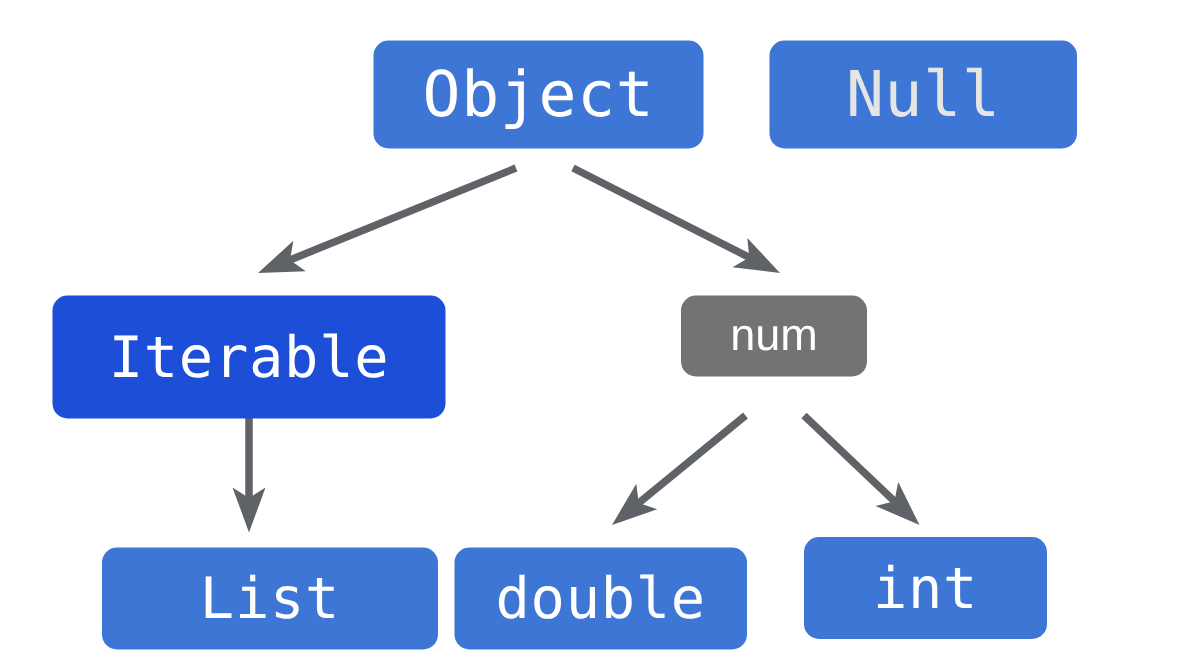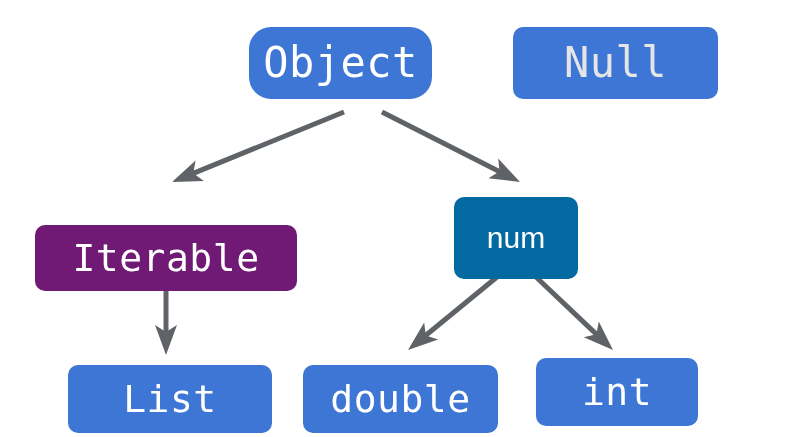--- a/index.html
+++ b/index.html
@@ -79,33 +79,33 @@
         <line x1="497" y1="277" x2="424.70074398975447" y2="336.3016369522239" stroke="#5f6368" stroke-width="5" stroke-linecap="butt"></line>
         <polygon points="408.0,350.0 424.2,322.5 425.8,335.4 438.2,339.5" fill="#5f6368"></polygon>
       </g>
       <g>
         <line x1="536" y1="277" x2="597.3247724441721" y2="335.13906997953984" stroke="#5f6368" stroke-width="5" stroke-linecap="butt"></line>
         <polygon points="613.0,350.0 583.7,337.3 596.3,334.2 598.8,321.4" fill="#5f6368"></polygon>
       </g>
     </svg>
 
   <div id="nodes-layer">
-      <div class="node mono" style="left: 249px; top: 27px; width: 183px; height: 72px; background: rgb(61, 118, 212); border-radius: 22px;">
+      <div class="node mono" style="left: 249px; top: 27px; width: 220px; height: 72px; background: rgb(61, 118, 212);">
         <span class="node-label" style="font-size: 42px; color: rgb(255, 255, 255);">Object</span>
       </div>
       <div class="node mono" style="left: 513px; top: 27px; width: 205px; height: 72px; background: rgb(61, 118, 212);">
         <span class="node-label" style="font-size: 42px; color: #e5e5e5;">Null</span>
       </div>
-      <div class="node mono" style="left: 35px; top: 197px; width: 262px; height: 66px; background: #701a75; margin-top: 28px;">
+      <div class="node mono" style="left: 35px; top: 197px; width: 262px; height: 82px; background: #1d4ed8;">
         <span class="node-label" style="font-size: 38px; color: rgb(255, 255, 255);">Iterable</span>
       </div>
-      <div class="node sans" style="left: 454px; top: 197px; width: 124px; height: 82px; background: #0369a1;">
+      <div class="node sans" style="left: 454px; top: 197px; width: 124px; height: 54px; background: #737373;">
         <span class="node-label" style="font-size: 30px; color: rgb(255, 255, 255);">num</span>
       </div>
-      <div class="node mono" style="left: 68px; top: 365px; width: 204px; height: 68px; background: rgb(61, 118, 212);">
+      <div class="node mono" style="left: 68px; top: 365px; width: 224px; height: 68px; background: rgb(61, 118, 212);">
         <span class="node-label" style="font-size: 38px; color: rgb(255, 255, 255);">List</span>
       </div>
       <div class="node mono" style="left: 303px; top: 365px; width: 195px; height: 68px; background: rgb(61, 118, 212);">
         <span class="node-label" style="font-size: 38px; color: rgb(255, 255, 255); text-align: center;">double</span>
       </div>
       <div class="node mono" style="left: 536px; top: 358px; width: 162px; height: 68px; background: rgb(61, 118, 212);">
         <span class="node-label" style="font-size: 38px; color: rgb(255, 255, 255);">int</span>
       </div>
     </div>
 

